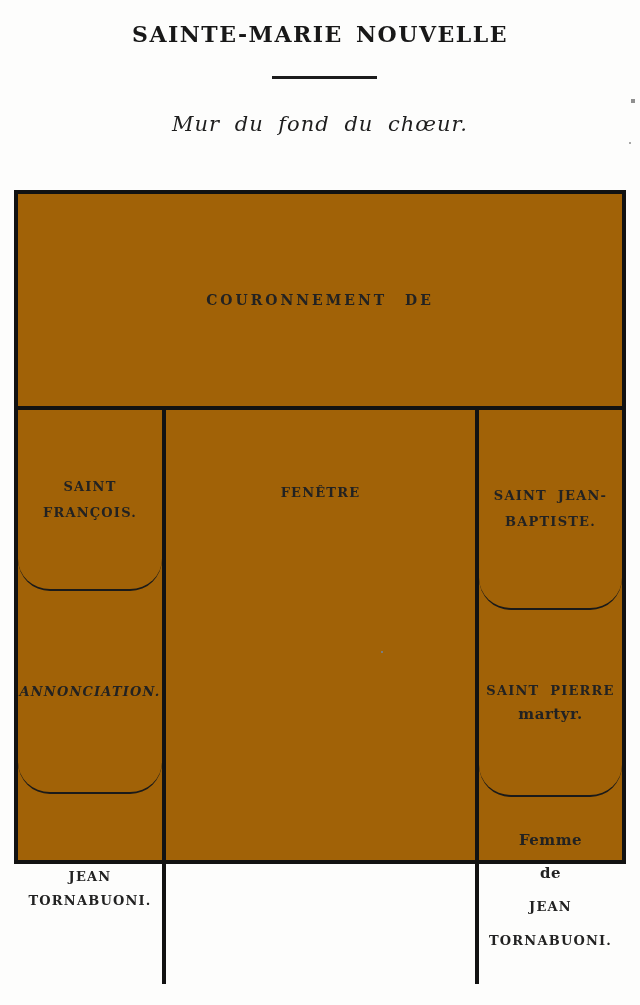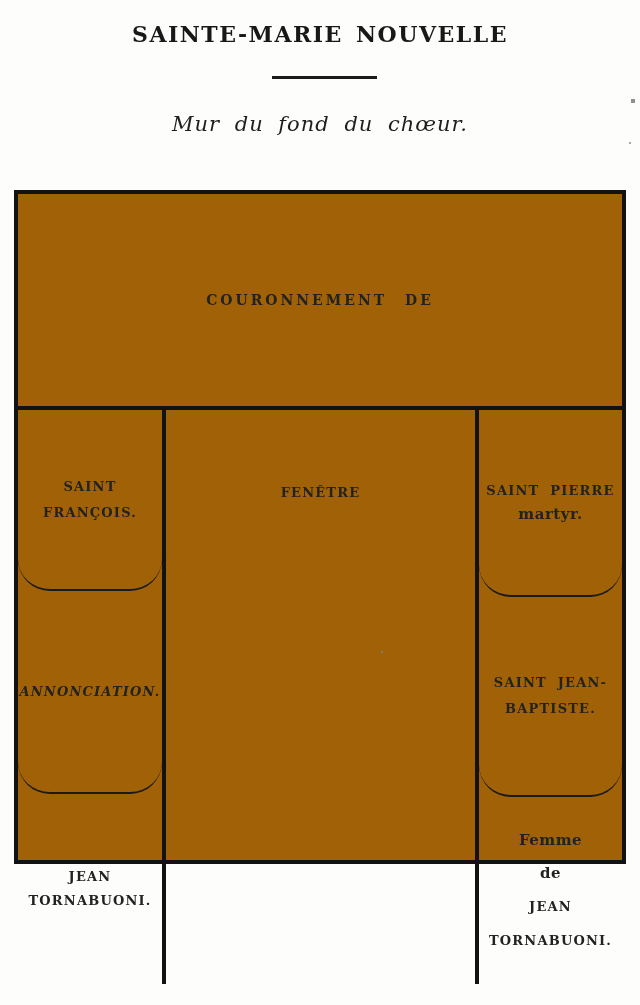--- a/index.html
+++ b/index.html
@@ -171,27 +171,27 @@
           <div class="small-caps tight">JEAN</div>
           <div class="small-caps tight">TORNABUONI.</div>
         </div>
       </div>
 
       <div class="col-center">
         <div class="small-caps">FENÊTRE</div>
       </div>
 
       <div class="col-right">
+        <div class="cell cell-2 sep-bottom">
+          <div class="small-caps">SAINT JEAN-</div>
+          <div class="small-caps">BAPTISTE.</div>
+        </div>
         <div class="cell cell-1 sep-bottom">
           <div class="small-caps tight">SAINT PIERRE</div>
           <div class="lowercase-line">martyr.</div>
-        </div>
-        <div class="cell cell-2 sep-bottom">
-          <div class="small-caps">SAINT JEAN-</div>
-          <div class="small-caps">BAPTISTE.</div>
         </div>
         <div class="cell cell-3">
           <div class="lowercase-line">Femme</div>
           <div class="lowercase-line">de</div>
           <div class="small-caps tight">JEAN</div>
           <div class="small-caps tight">TORNABUONI.</div>
         </div>
       </div>
 
     </div>

